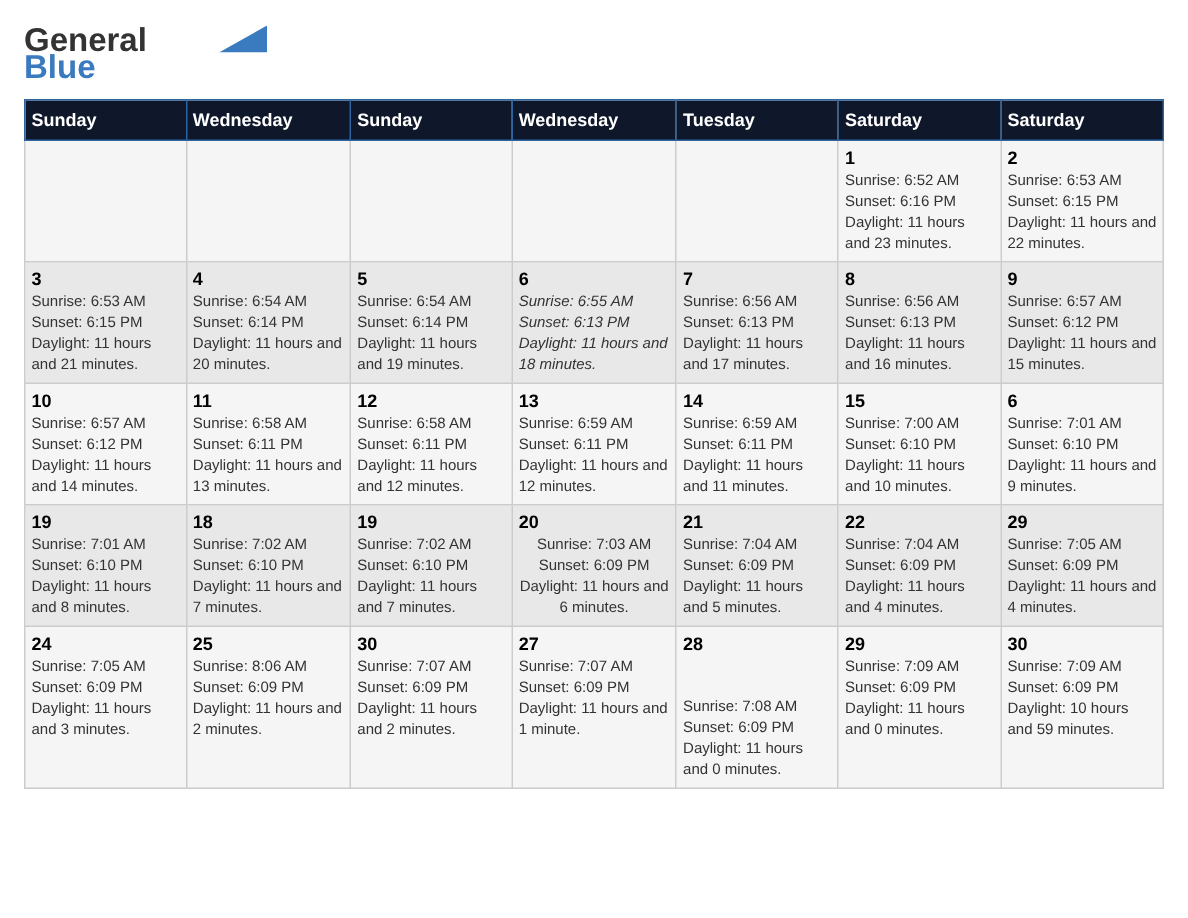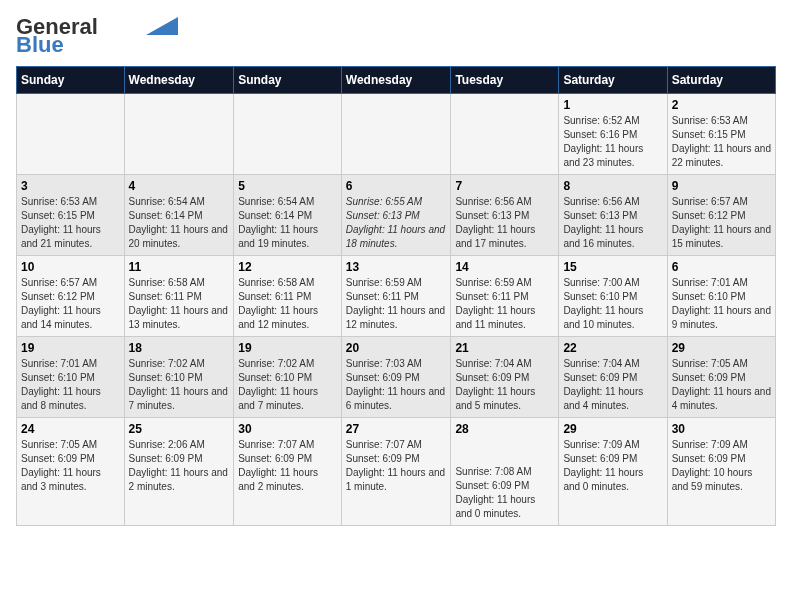--- a/index.html
+++ b/index.html
@@ -246,21 +246,21 @@
 Daylight: 11 hours and 7 minutes.</div>
         </td>
         <td>
           <span class="day-number">19</span>
           <div class="day-info" style="white-space: pre-line;">Sunrise: 7:02 AM
 Sunset: 6:10 PM
 Daylight: 11 hours and 7 minutes.</div>
         </td>
         <td>
           <span class="day-number">20</span>
-          <div class="day-info" style="white-space: pre-line;">Sunrise: 7:03 AM
+          <div class="day-info" style="white-space: pre-line; text-align: center;">Sunrise: 7:03 AM
 Sunset: 6:09 PM
 Daylight: 11 hours and 6 minutes.</div>
         </td>
         <td>
           <span class="day-number">21</span>
           <div class="day-info" style="white-space: pre-line;">Sunrise: 7:04 AM
 Sunset: 6:09 PM
 Daylight: 11 hours and 5 minutes.</div>
         </td>
         <td>
@@ -278,21 +278,21 @@
       </tr>
       <tr>
         <td>
           <span class="day-number">24</span>
           <div class="day-info" style="white-space: pre-line;">Sunrise: 7:05 AM
 Sunset: 6:09 PM
 Daylight: 11 hours and 3 minutes.</div>
         </td>
         <td>
           <span class="day-number">25</span>
-          <div class="day-info" style="white-space: pre-line;">Sunrise: 2:06 AM
+          <div class="day-info" style="white-space: pre-line;">Sunrise: 8:06 AM
 Sunset: 6:09 PM
 Daylight: 11 hours and 2 minutes.</div>
         </td>
         <td>
           <span class="day-number">30</span>
           <div class="day-info" style="white-space: pre-line;">Sunrise: 7:07 AM
 Sunset: 6:09 PM
 Daylight: 11 hours and 2 minutes.</div>
         </td>
         <td>

